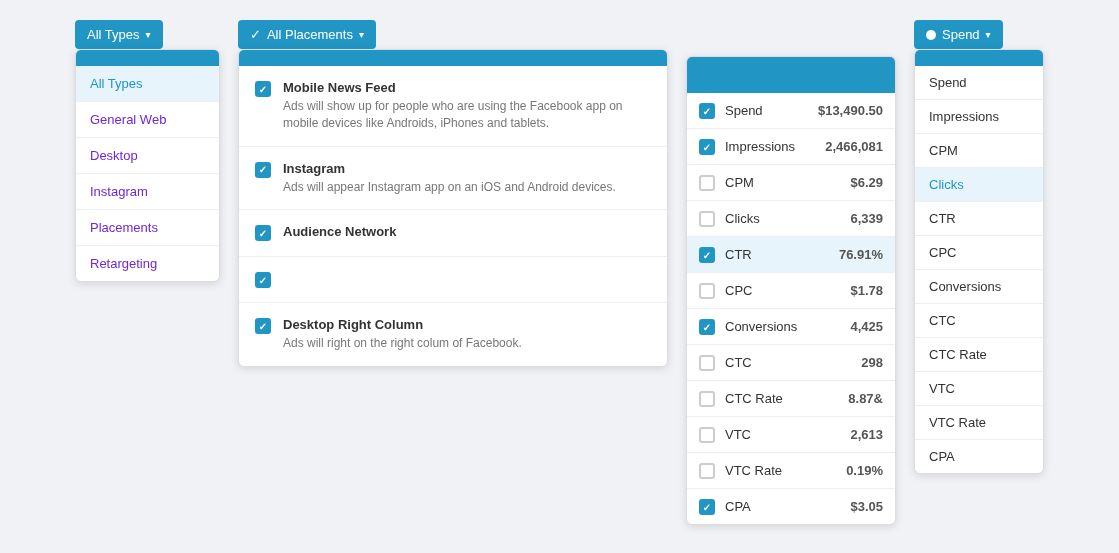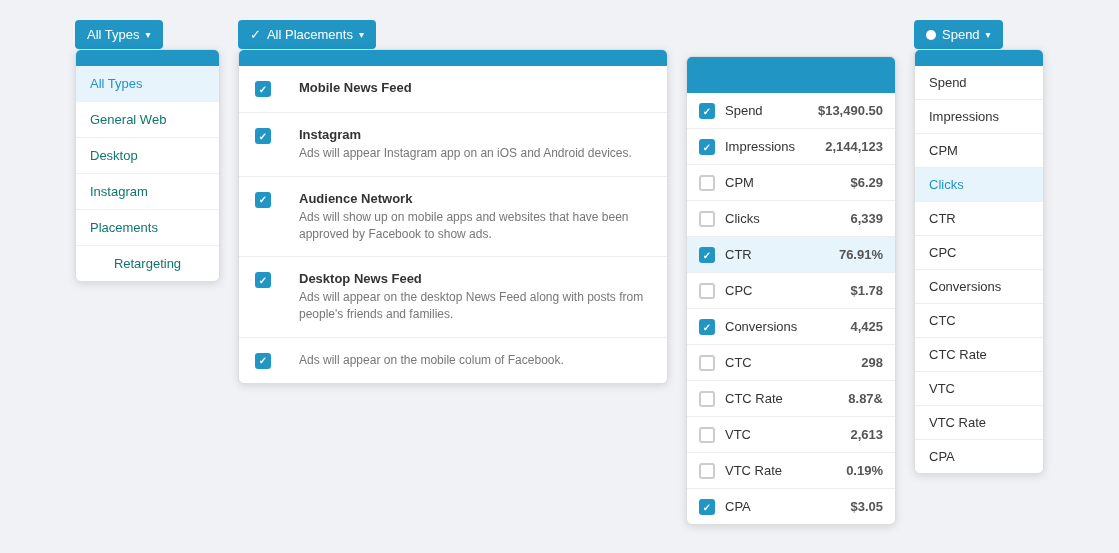--- a/index.html
+++ b/index.html
@@ -57,46 +57,45 @@
     .types-panel {
       width: 145px;
     }
     .types-panel .panel-header {
       background: #2196c4;
       padding: 8px 12px;
     }
     .types-panel .panel-item {
       padding: 10px 14px;
       cursor: pointer;
-      color: #0f766e;
+      color: #6d28d9;
       font-size: 13px;
       border-bottom: 1px solid #f0f0f0;
     }
     .types-panel .panel-item:last-child {
       border-bottom: none;
-      text-align: center;
     }
     .types-panel .panel-item.active {
       background: #e8f4fb;
       color: #2196c4;
     }
 
     
     .placements-panel {
       width: 430px;
     }
     .placements-panel .panel-header {
       background: #2196c4;
       padding: 8px 14px;
     }
     .placement-item {
       padding: 14px 16px;
       border-bottom: 1px solid #eee;
       display: flex;
-      gap: 28px;
+      gap: 12px;
       align-items: flex-start;
     }
     .placement-item:last-child {
       border-bottom: none;
     }
     .placement-item .text-block .title {
       font-weight: 600;
       font-size: 13px;
       color: #333;
       margin-bottom: 3px;
@@ -217,70 +216,67 @@
       <span>All Placements</span>
       <span class="chevron">▾</span>
     </button>
     <div class="panel placements-panel">
       <div class="panel-header"></div>
 
       <div class="placement-item">
         <span class="cb checked"></span>
         <div class="text-block">
           <div class="title">Mobile News Feed</div>
+          <div class="desc">Ads will show up for people who are using the Facebook app on mobile devices like Androids, iPhones and tablets.</div>
         </div>
       </div>
 
       <div class="placement-item">
         <span class="cb checked"></span>
         <div class="text-block">
           <div class="title">Instagram</div>
           <div class="desc">Ads will appear Instagram app on an iOS and Android devices.</div>
         </div>
       </div>
 
       <div class="placement-item">
         <span class="cb checked"></span>
         <div class="text-block">
           <div class="title">Audience Network</div>
-          <div class="desc">Ads will show up on mobile apps and websites that have been approved by Facebook to show ads.</div>
         </div>
       </div>
 
       <div class="placement-item">
         <span class="cb checked"></span>
+      </div>
+
+      <div class="placement-item">
+        <span class="cb checked"></span>
         <div class="text-block">
-          <div class="title">Desktop News Feed</div>
-          <div class="desc">Ads will appear on the desktop News Feed along with posts from people's friends and families.</div>
-        </div>
-      </div>
-
-      <div class="placement-item">
-        <span class="cb checked"></span>
-        <div class="text-block">
-          <div class="desc">Ads will appear on the mobile colum of Facebook.</div>
+          <div class="title">Desktop Right Column</div>
+          <div class="desc">Ads will right on the right colum of Facebook.</div>
         </div>
       </div>
     </div>
   </div>
 
   <div>
     <div style="height:36px;"></div>
     <div class="panel metrics-panel">
       <div class="panel-header"></div>
 
       <div class="metric-row">
         <span class="cb checked"></span>
         <span class="label">Spend</span>
         <span class="value">$13,490.50</span>
       </div>
       <div class="metric-row">
         <span class="cb checked"></span>
         <span class="label">Impressions</span>
-        <span class="value">2,144,123</span>
+        <span class="value">2,466,081</span>
       </div>
       <div class="metric-row">
         <span class="cb"></span>
         <span class="label">CPM</span>
         <span class="value">$6.29</span>
       </div>
       <div class="metric-row">
         <span class="cb"></span>
         <span class="label">Clicks</span>
         <span class="value">6,339</span>

